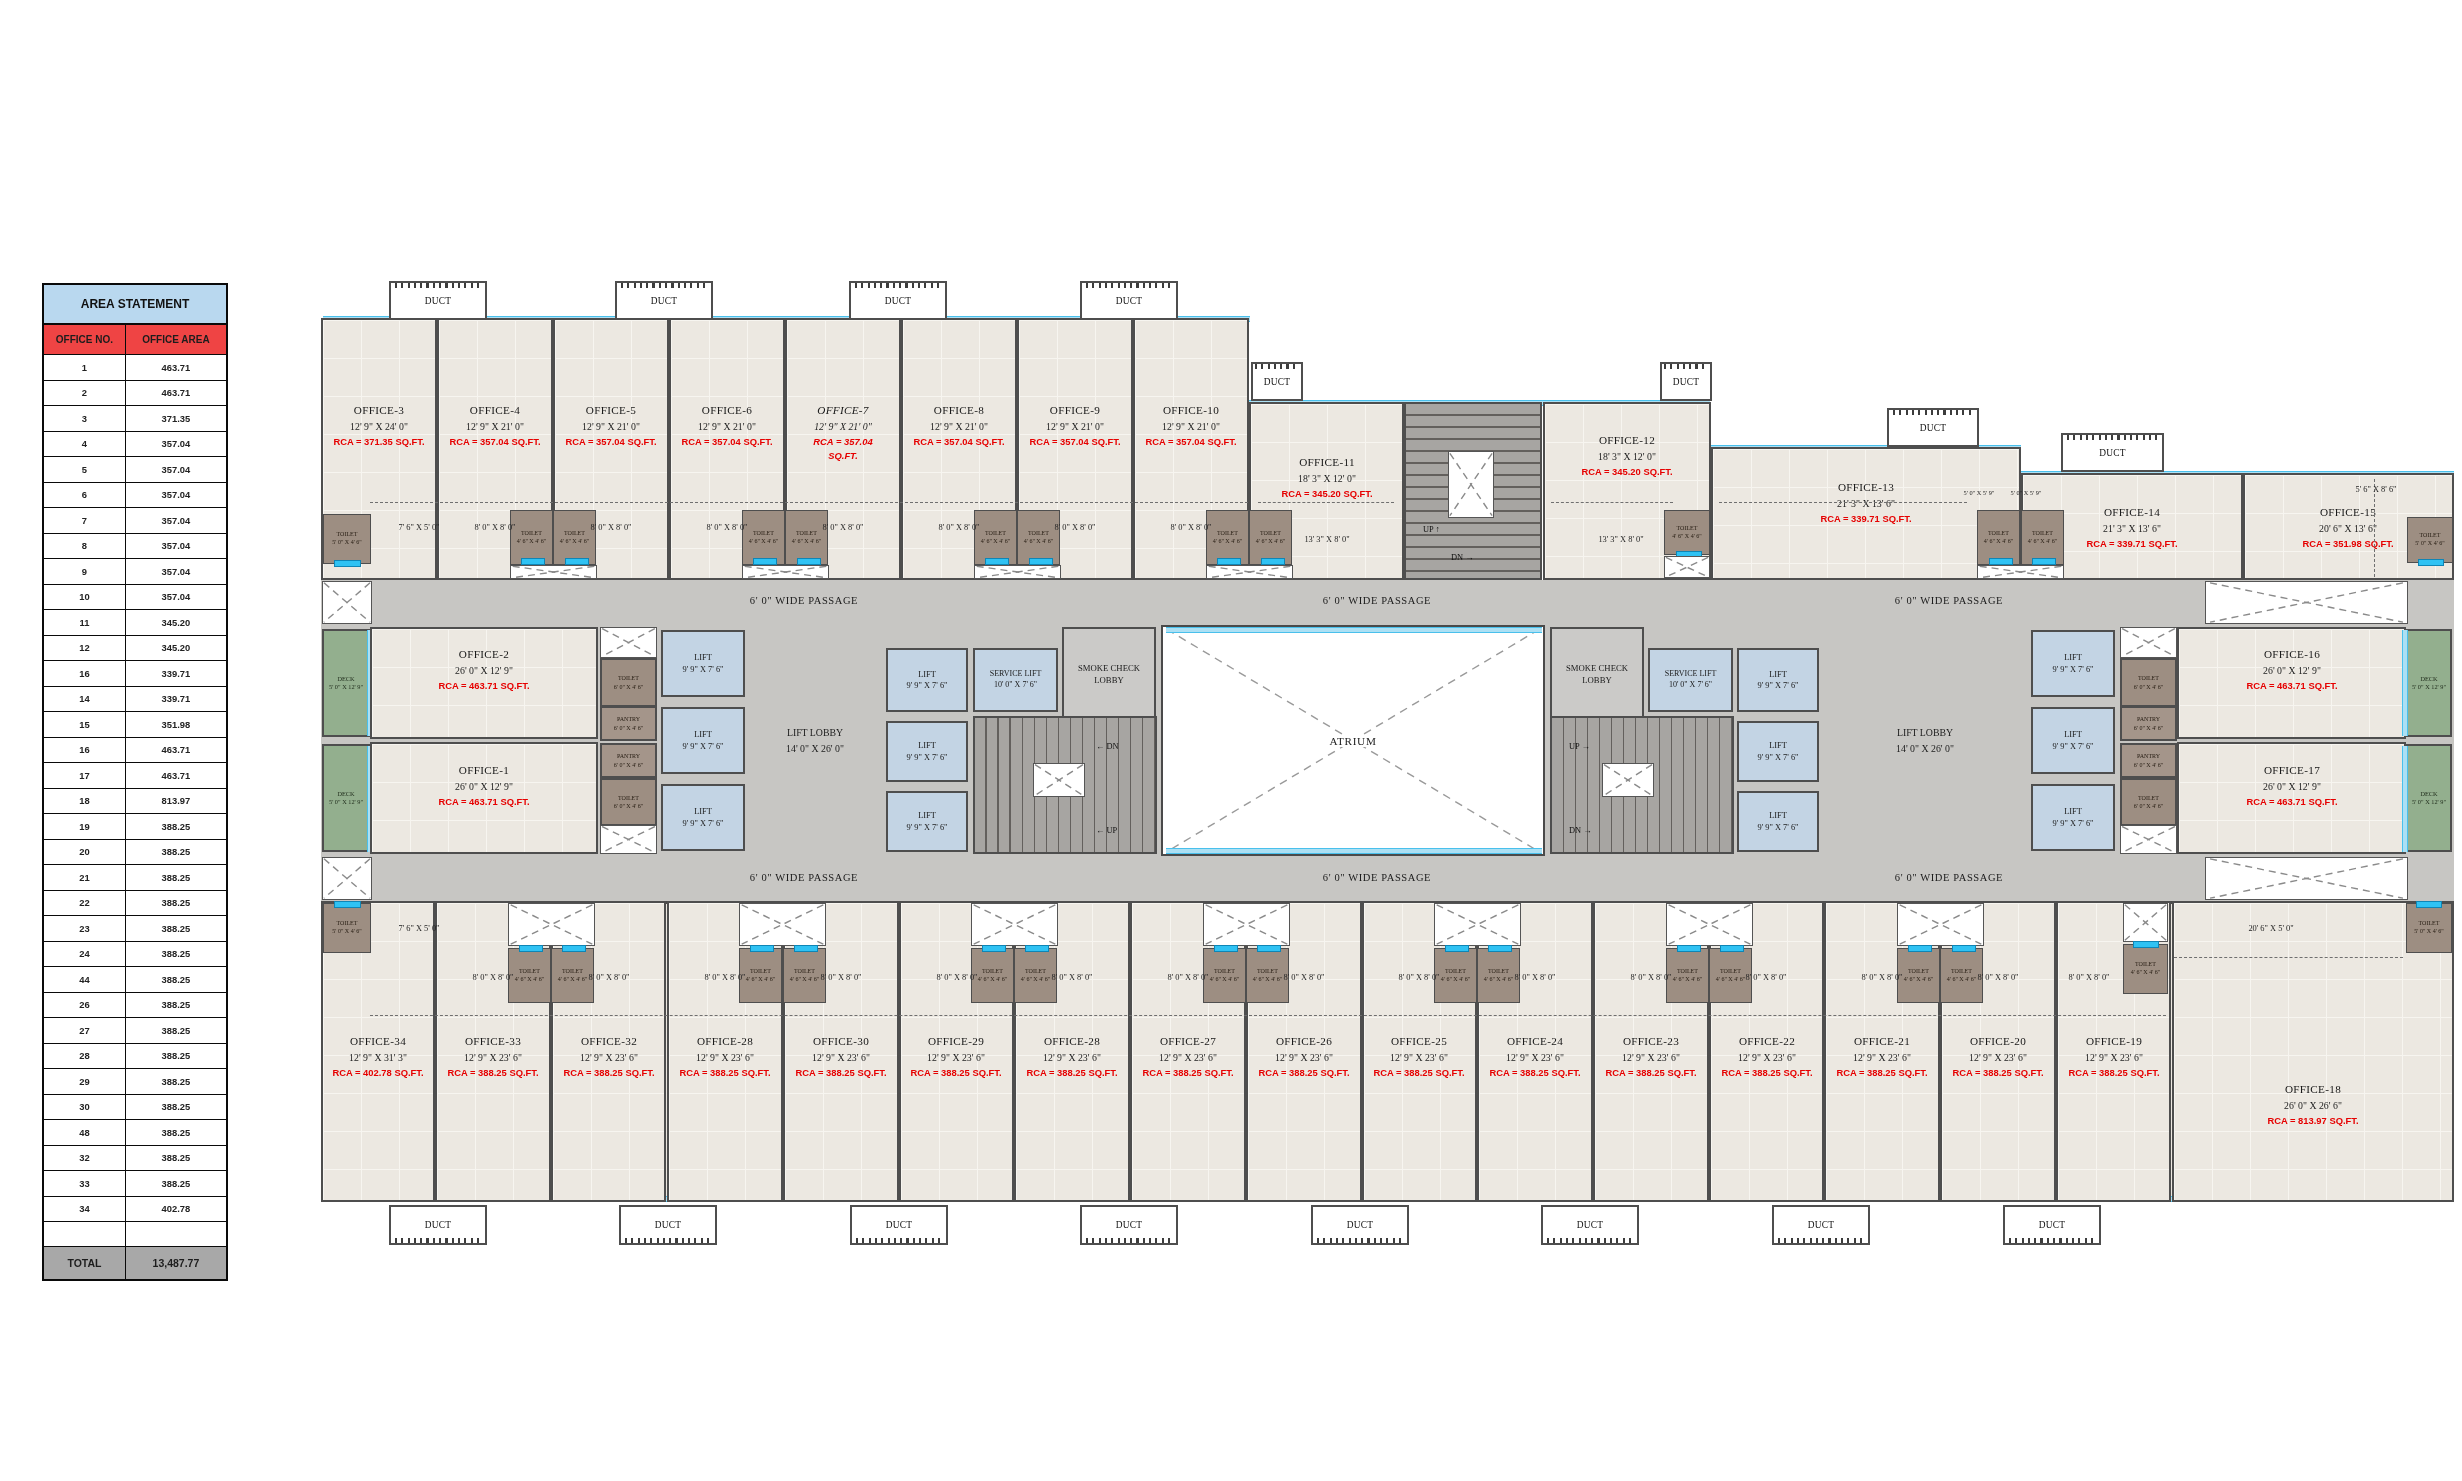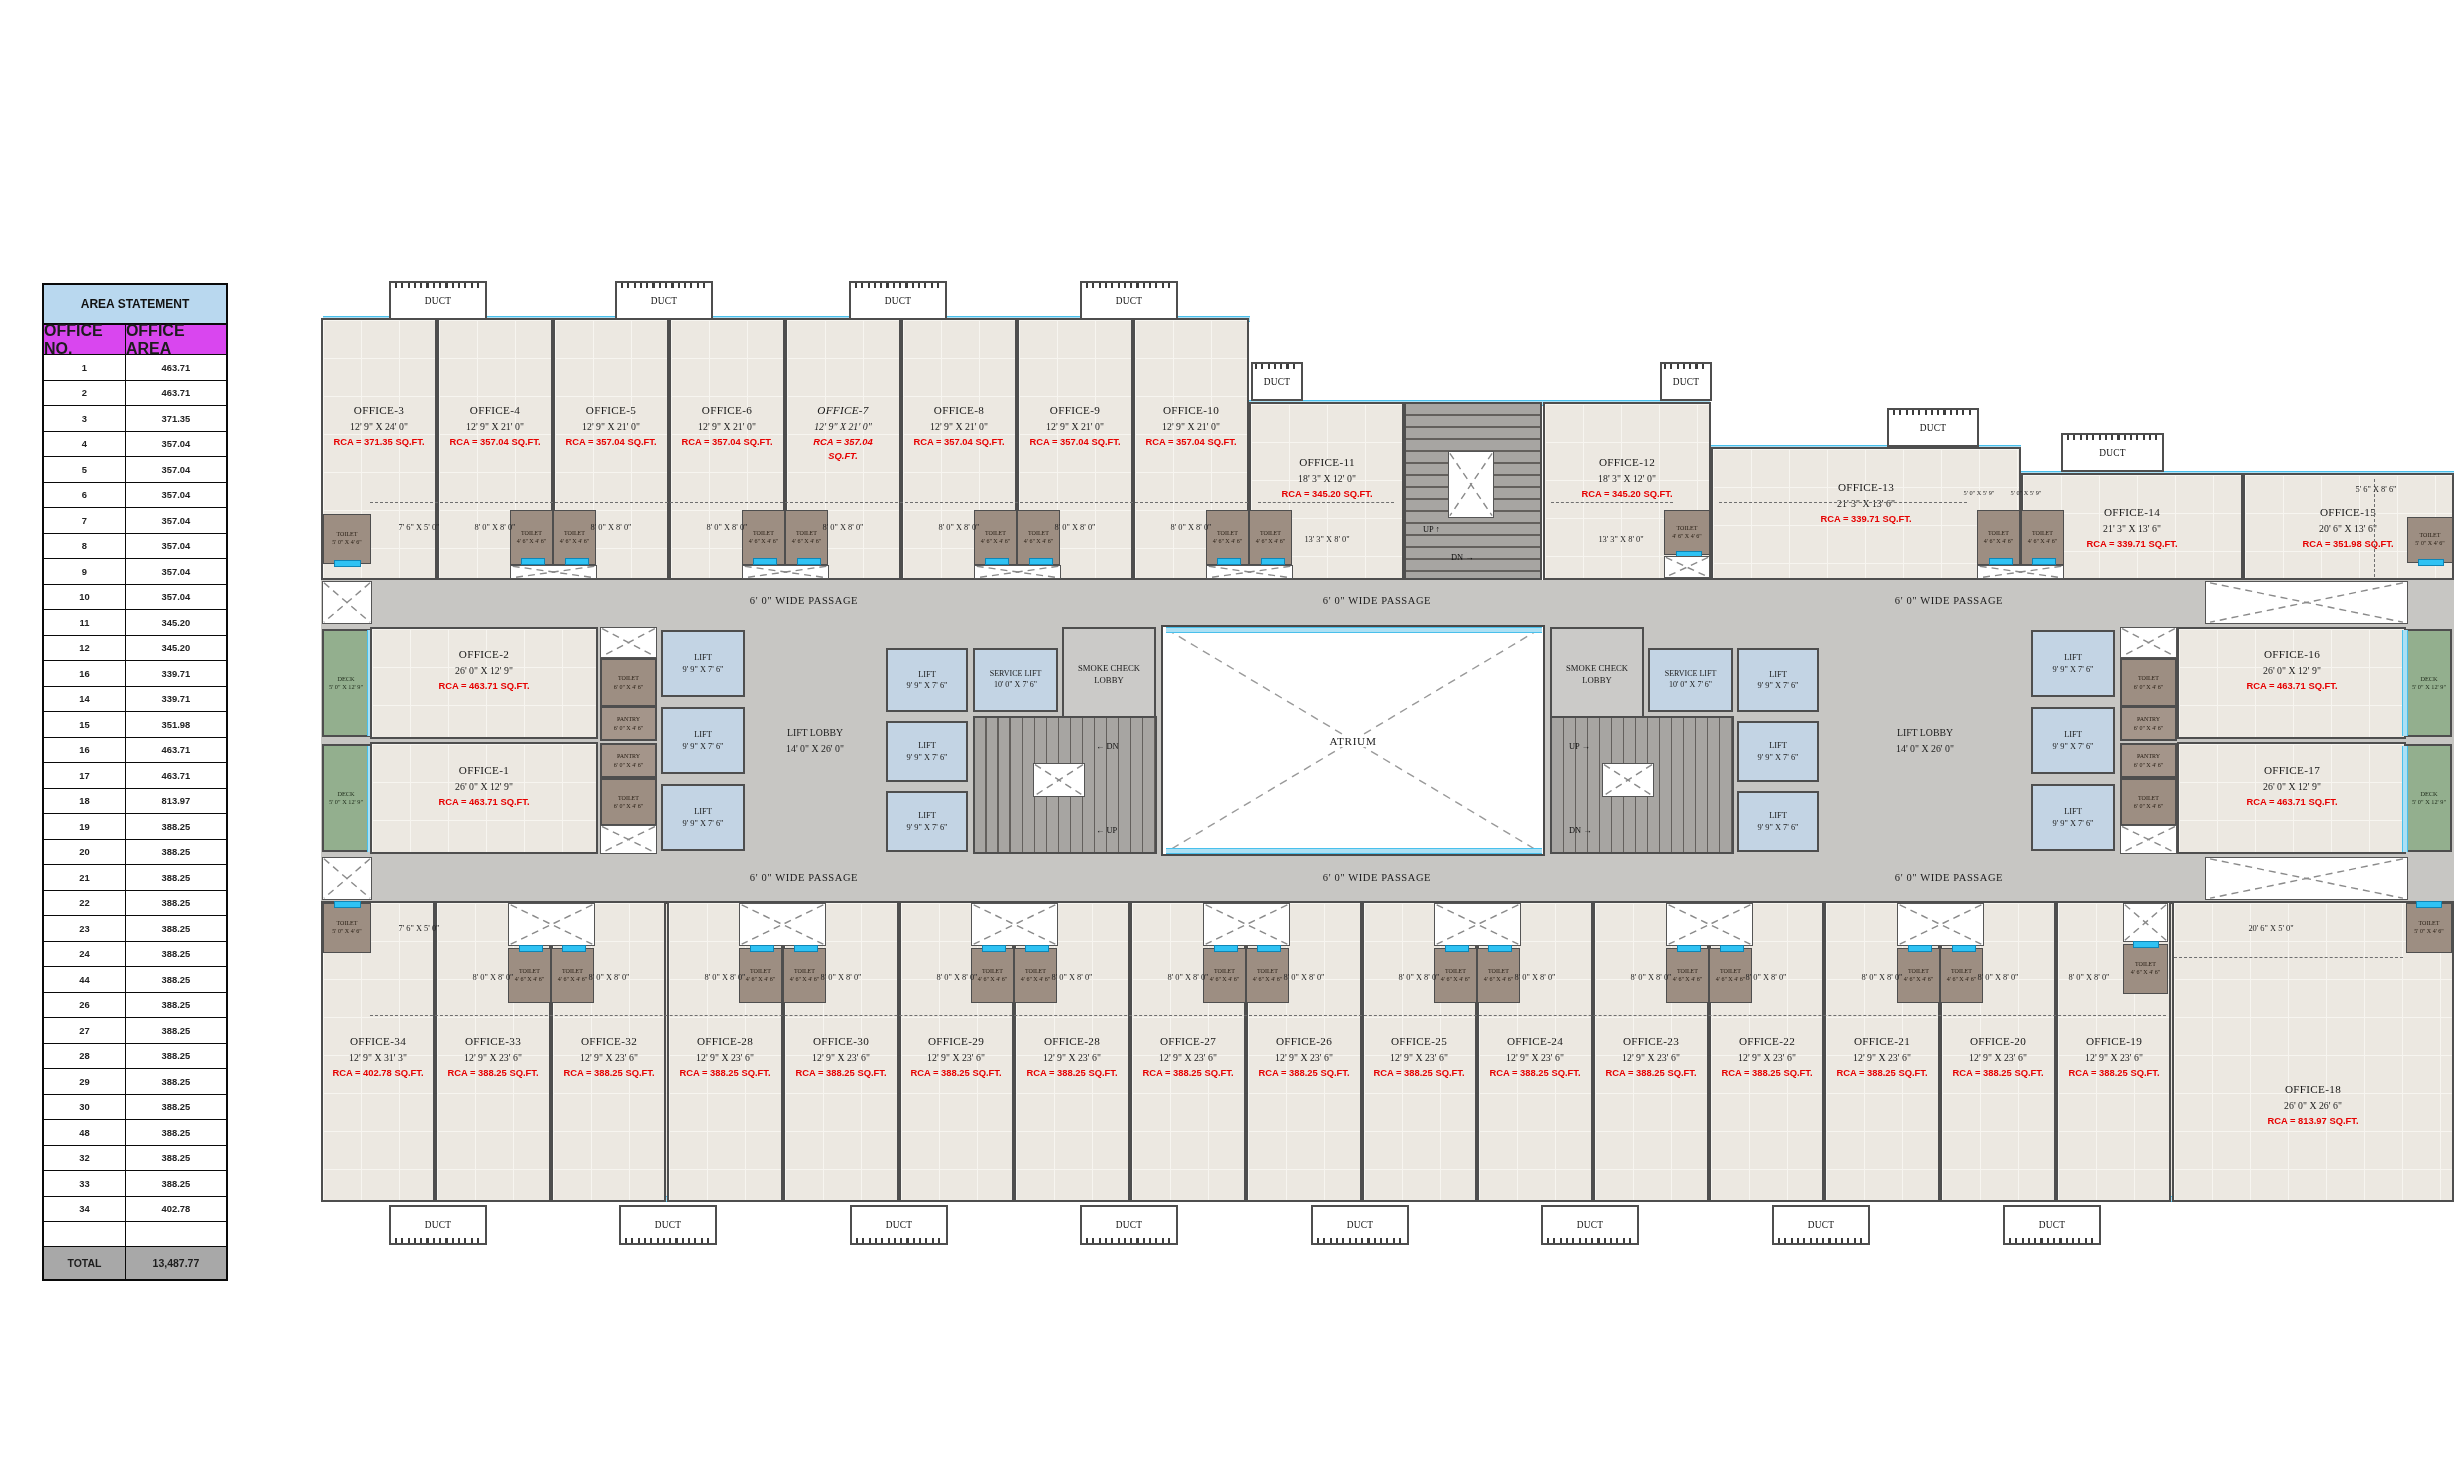--- a/index.html
+++ b/index.html
@@ -3,21 +3,21 @@
 <meta charset="utf-8">
 <style>
   html,body{margin:0;padding:0;background:#ffffff;}
   .canvas{position:relative;width:2462px;height:1481px;background:#ffffff;overflow:hidden;
           font-family:"Liberation Serif", serif;color:#1d1d1d;}
   
   .area-table{position:absolute;left:42px;top:283px;width:182px;border:2.1px solid #0a0a0a;background:#fff;
               font-family:"Liberation Sans", sans-serif;}
   .tbl-title{height:38px;background:#b9d8ef;border-bottom:2.1px solid #0a0a0a;display:flex;align-items:center;justify-content:center;
              font-weight:bold;font-size:12px;color:#111;}
-  .tbl-head{height:29px;background:#d946ef;border-bottom:1.4px solid #0a0a0a;display:flex;font-weight:bold;font-size:16px;}
+  .tbl-head{height:29px;background:#ef4444;border-bottom:1.4px solid #0a0a0a;display:flex;font-weight:bold;font-size:10px;}
   .tbl-head div{display:flex;align-items:center;justify-content:center;}
   .c1{width:45%;border-right:1.4px solid #0a0a0a;box-sizing:border-box;}
   .c2{width:55%;}
   .tbl-row{height:24.5px;display:flex;border-bottom:1px solid #0a0a0a;font-size:9.4px;font-weight:600;color:#222;}
   .tbl-row div{display:flex;align-items:center;justify-content:center;}
   .tbl-row.empty{height:24px;}
   .tbl-total{height:32px;background:#a8a8a8;display:flex;font-weight:bold;font-size:10.5px;}
   .tbl-total div{display:flex;align-items:center;justify-content:center;}
   
   .plan{position:absolute;left:0;top:0;width:2462px;height:1481px;}
@@ -285,21 +285,21 @@
         <span class="dm">12' 9" X 21' 0"</span>
         <span class="rca">RCA = 357.04 SQ.FT.</span>
       </div>
       <div class="r office" style="left: 1249px; top: 402px; width: 155px; height: 178px;"></div>
       <div class="olabel" style="left: 1327px; top: 454px; width: 151px;">
         <span class="nm">OFFICE-11</span>
         <span class="dm">18' 3" X 12' 0"</span>
         <span class="rca">RCA = 345.20 SQ.FT.</span>
       </div>
       <div class="r office" style="left: 1543px; top: 402px; width: 168px; height: 178px;"></div>
-      <div class="olabel" style="left: 1627px; top: 454px; width: 148px;">
+      <div class="olabel" style="left: 1627px; top: 432px; width: 148px;">
         <span class="nm">OFFICE-12</span>
         <span class="dm">18' 3" X 12' 0"</span>
         <span class="rca">RCA = 345.20 SQ.FT.</span>
       </div>
       <div class="r office" style="left: 1711px; top: 447px; width: 310px; height: 133px;"></div>
       <div class="olabel" style="left: 1866px; top: 479px; width: 306px;">
         <span class="nm">OFFICE-13</span>
         <span class="dm">21' 3" X 13' 6"</span>
         <span class="rca">RCA = 339.71 SQ.FT.</span>
       </div>

